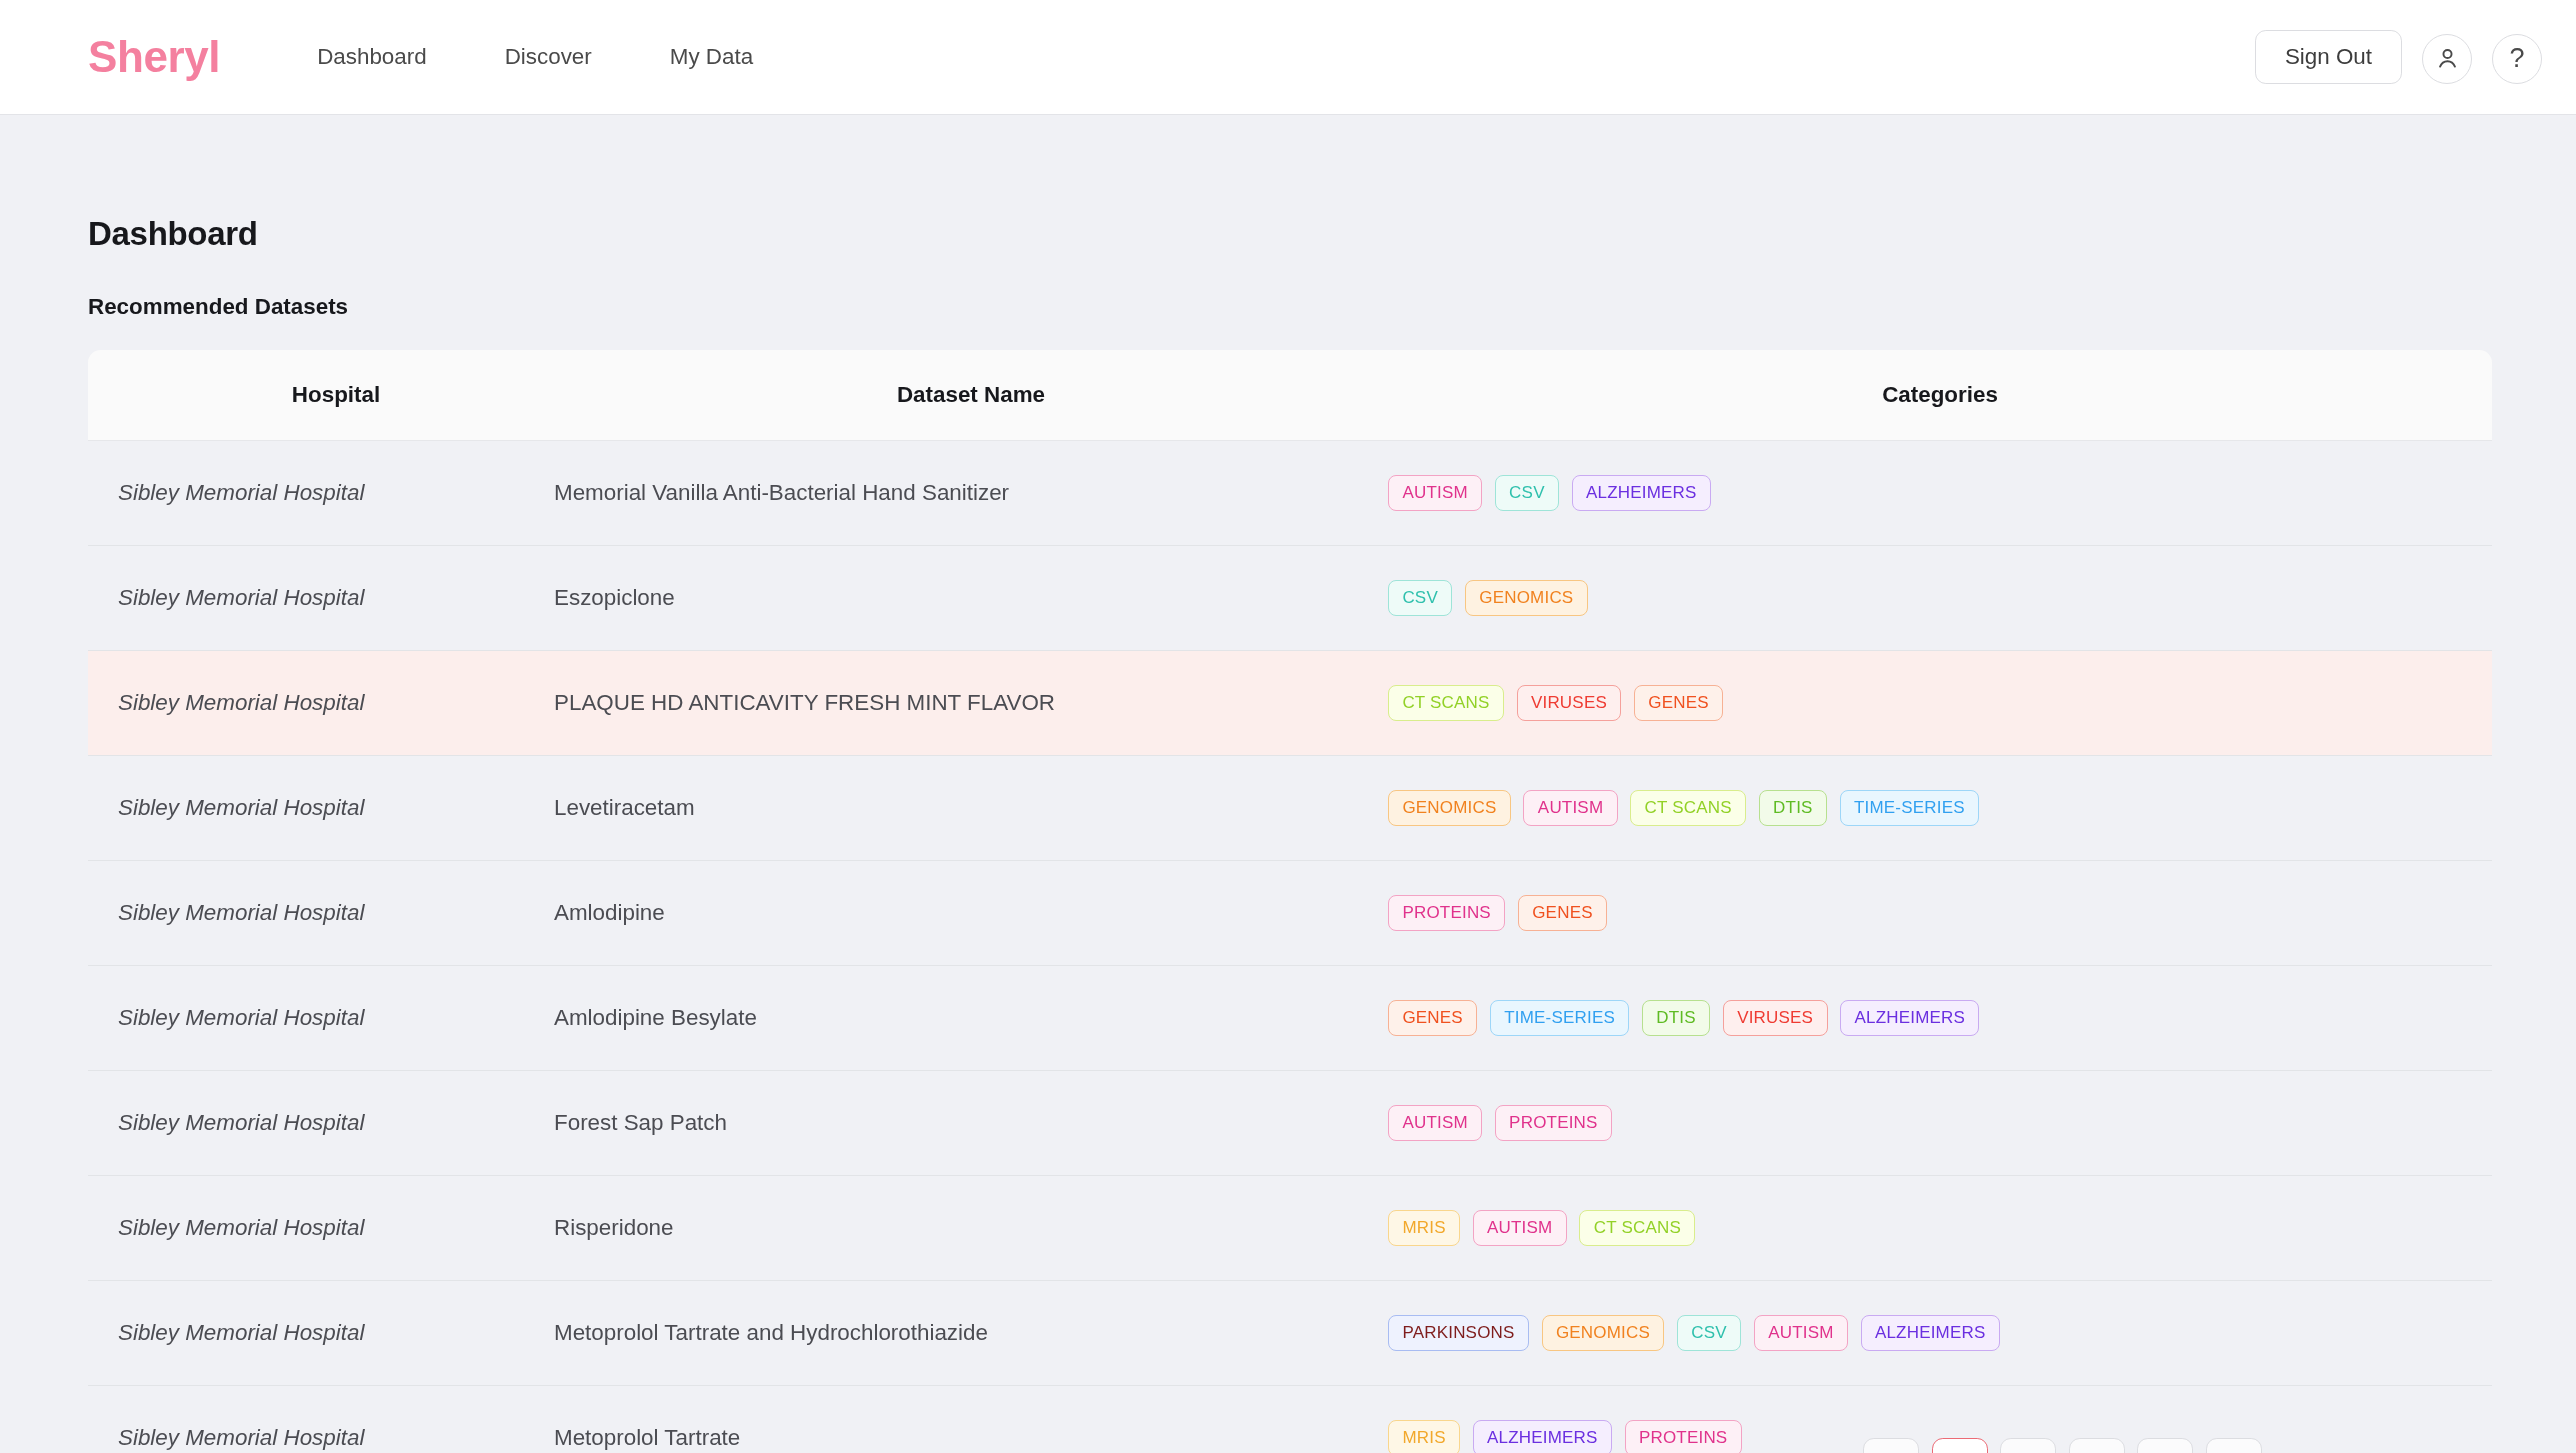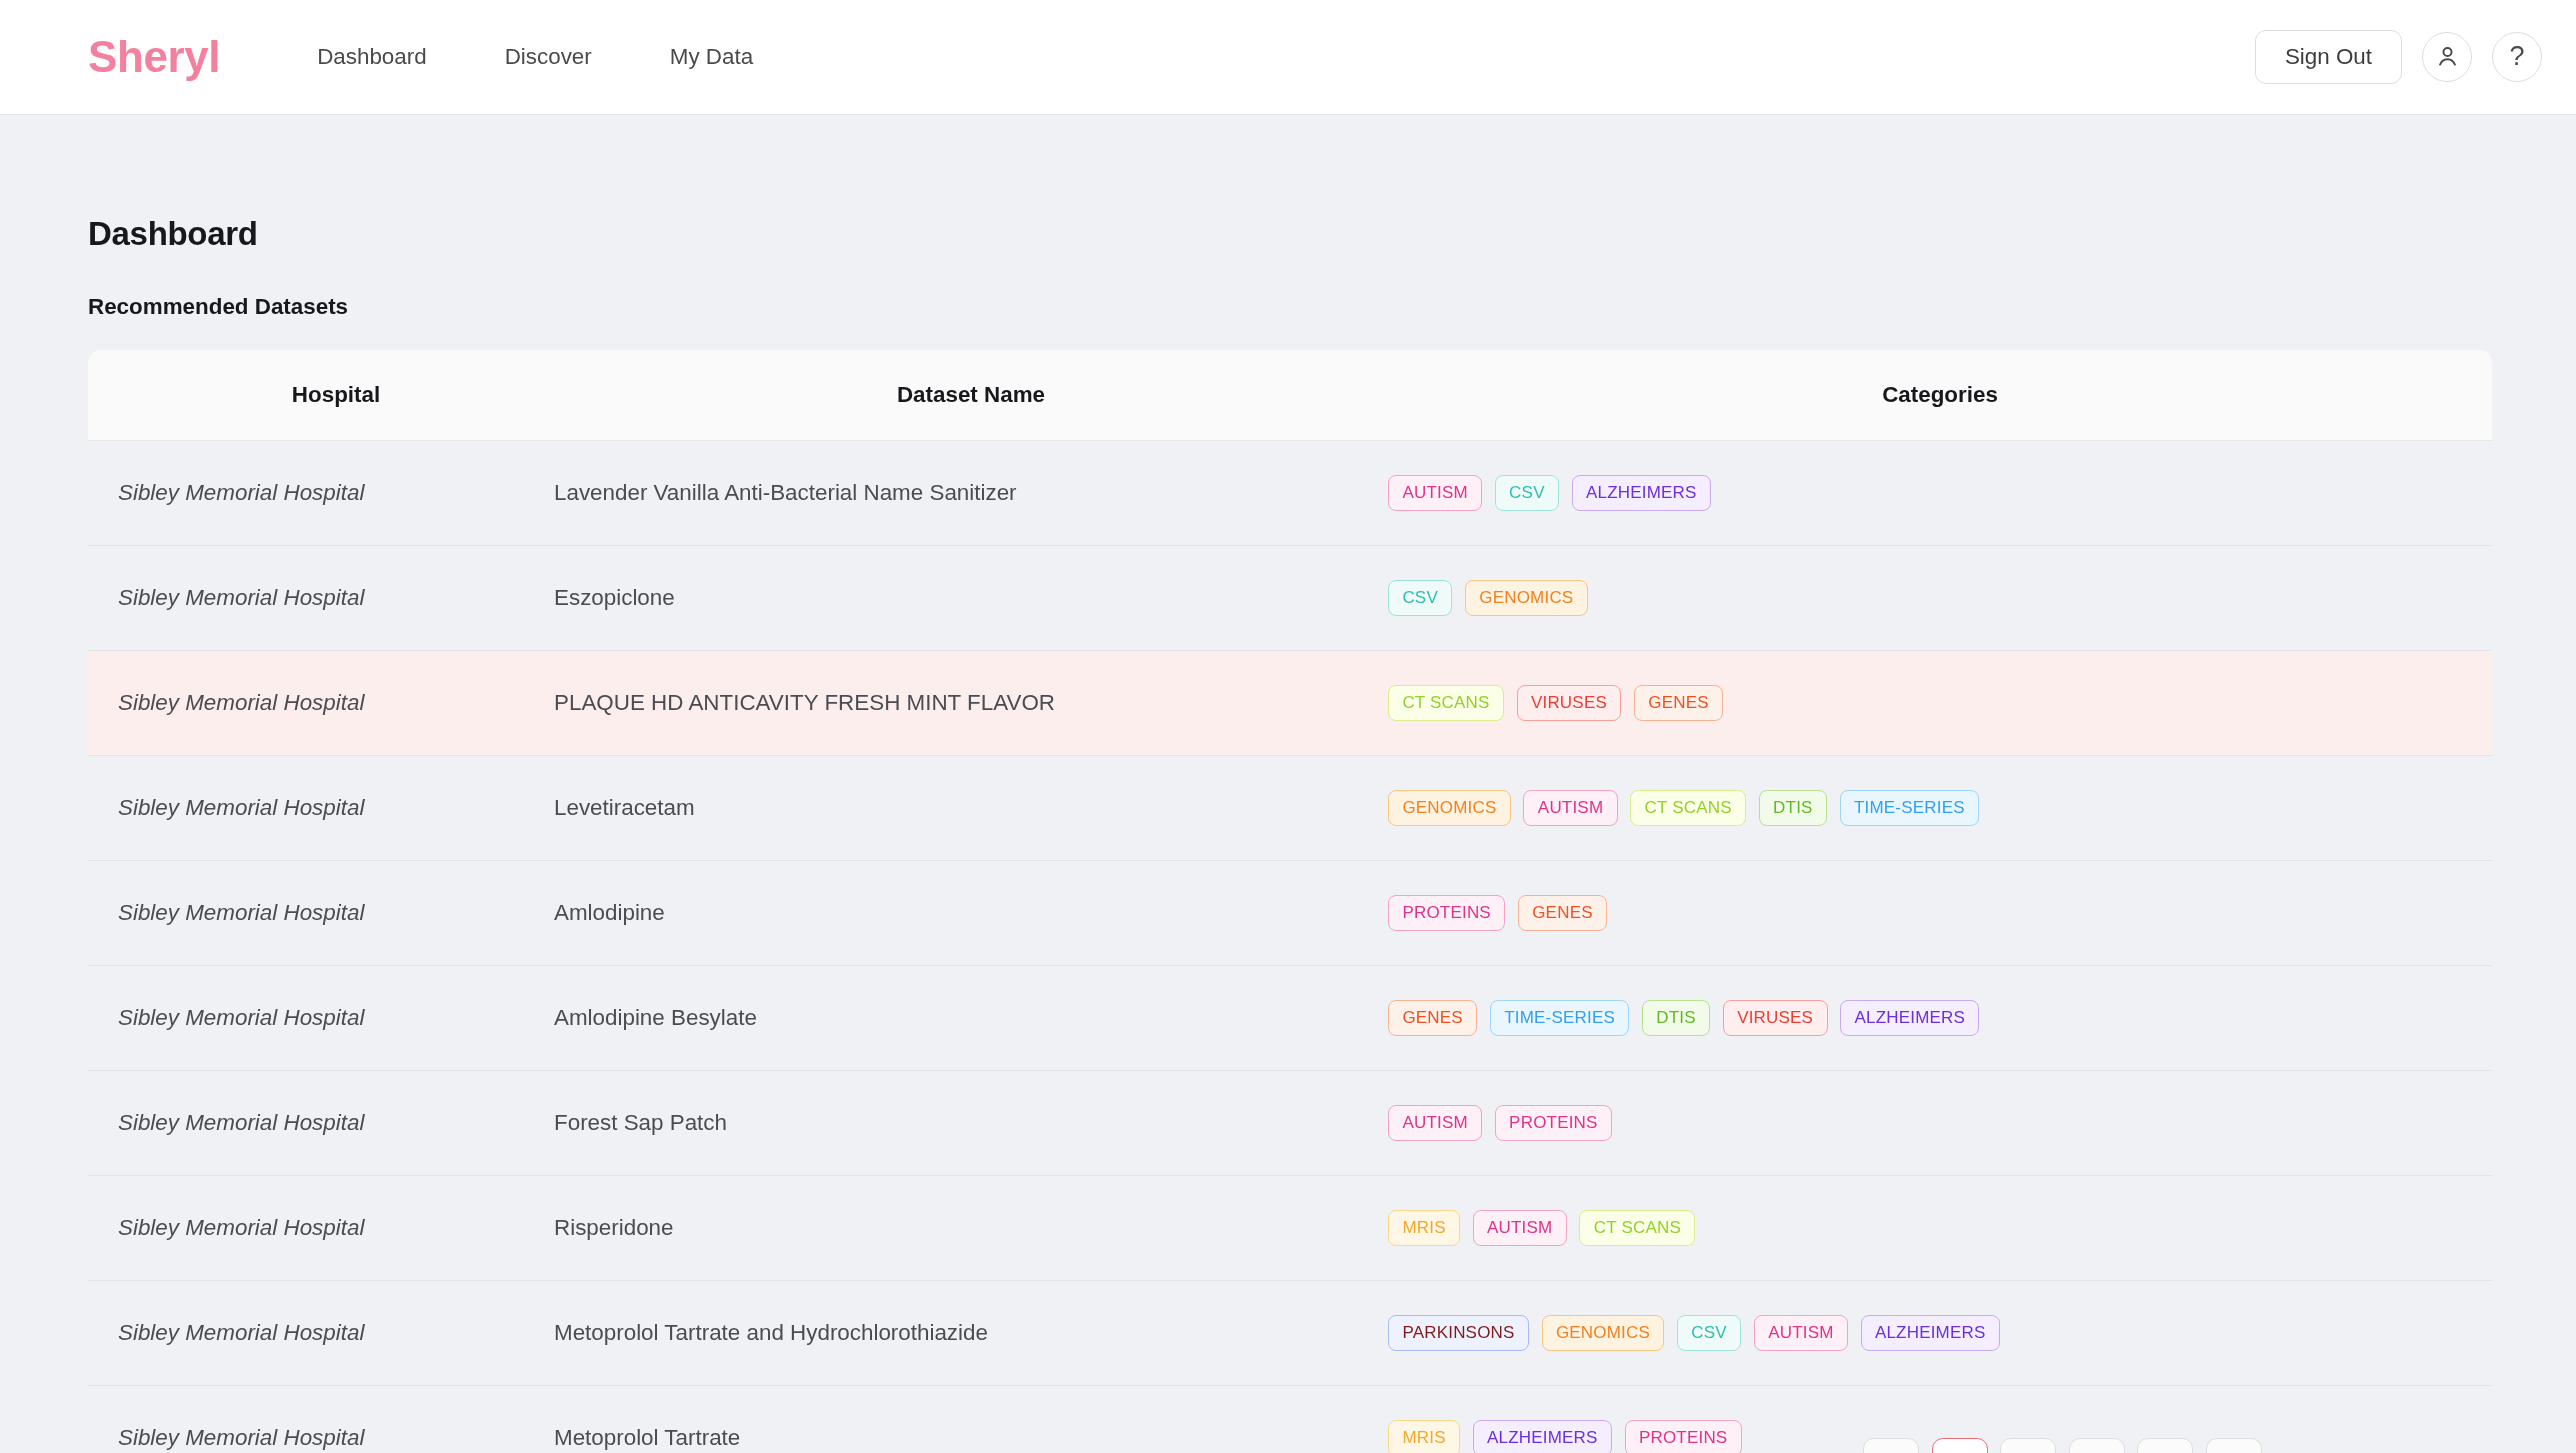--- a/index.html
+++ b/index.html
@@ -39,21 +39,21 @@
     font-size: 22.4px;
     color: #4a4a4a;
     padding: 10.8px 39px;
     cursor: pointer;
     white-space: nowrap;
   }
 
   .topbar-right {
     margin-left: auto;
     display: flex;
-    align-items: center;
+    align-items: flex-end;
     gap: 20px;
   }
   .signout-btn {
     font-size: 22.4px;
     color: #3d3d3d;
     background: #ffffff;
     border: 0.9px solid #dcdde1;
     border-radius: 10.8px;
     padding: 13.4px 29px;
     cursor: pointer;
@@ -206,21 +206,21 @@
       <thead>
         <tr>
           <th class="col-hospital">Hospital</th>
           <th class="col-dataset">Dataset Name</th>
           <th class="col-cats">Categories</th>
         </tr>
       </thead>
       <tbody id="table-body">
           <tr>
             <td class="c-hospital">Sibley Memorial Hospital</td>
-            <td>Lavender Vanilla Anti-Bacterial Name Sanitizer</td>
+            <td>Memorial Vanilla Anti-Bacterial Hand Sanitizer</td>
             <td>
               <div class="tags">
                 <span class="tag" style="color: rgb(224, 50, 140); border-color: rgb(243, 163, 196); background: rgb(253, 240, 246);">AUTISM</span>
                 <span class="tag" style="color: rgb(47, 192, 173); border-color: rgb(158, 228, 216); background: rgb(238, 251, 248);">CSV</span>
                 <span class="tag" style="color: rgb(107, 47, 224); border-color: rgb(201, 170, 242); background: rgb(245, 238, 254);">ALZHEIMERS</span>
               </div>
             </td>
           </tr>
           <tr>
             <td class="c-hospital">Sibley Memorial Hospital</td>

